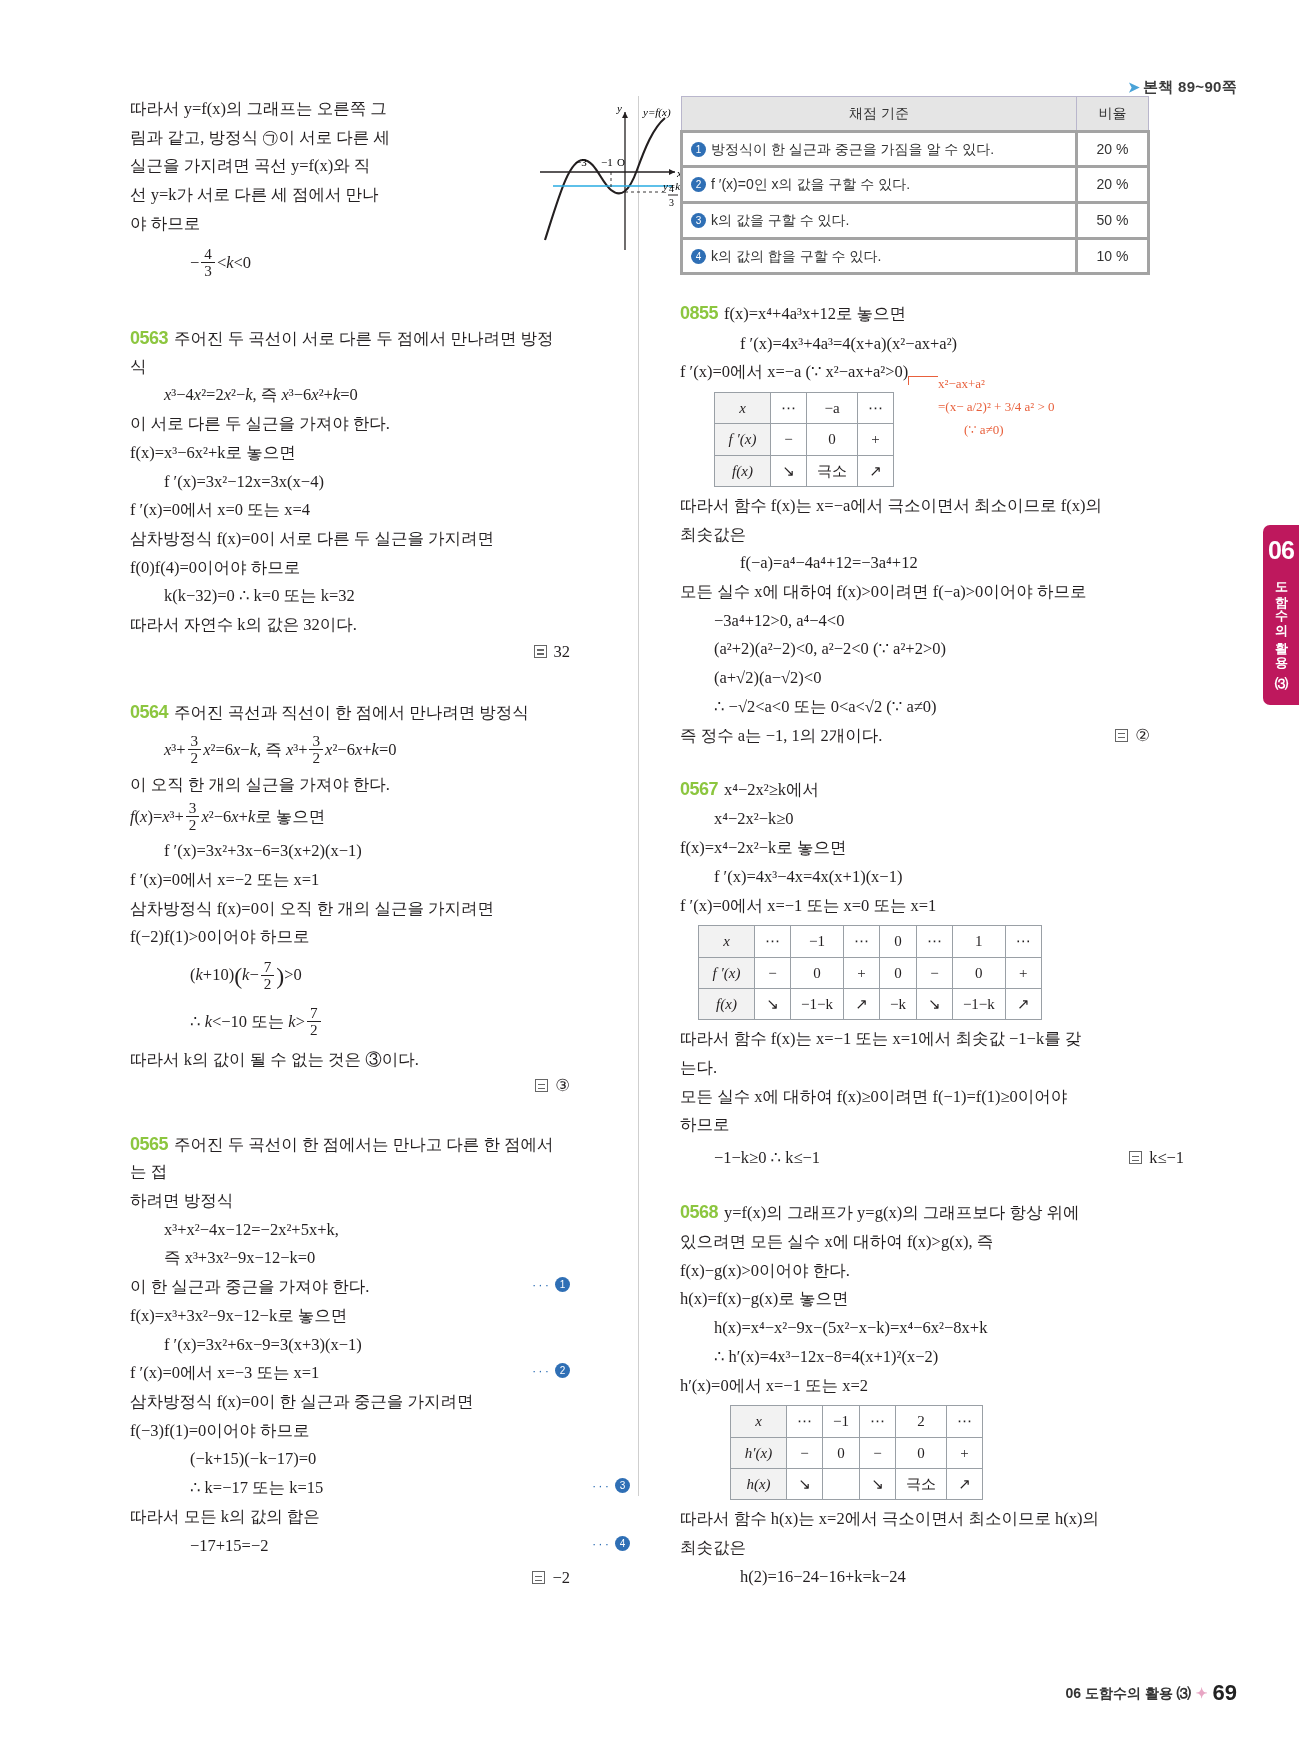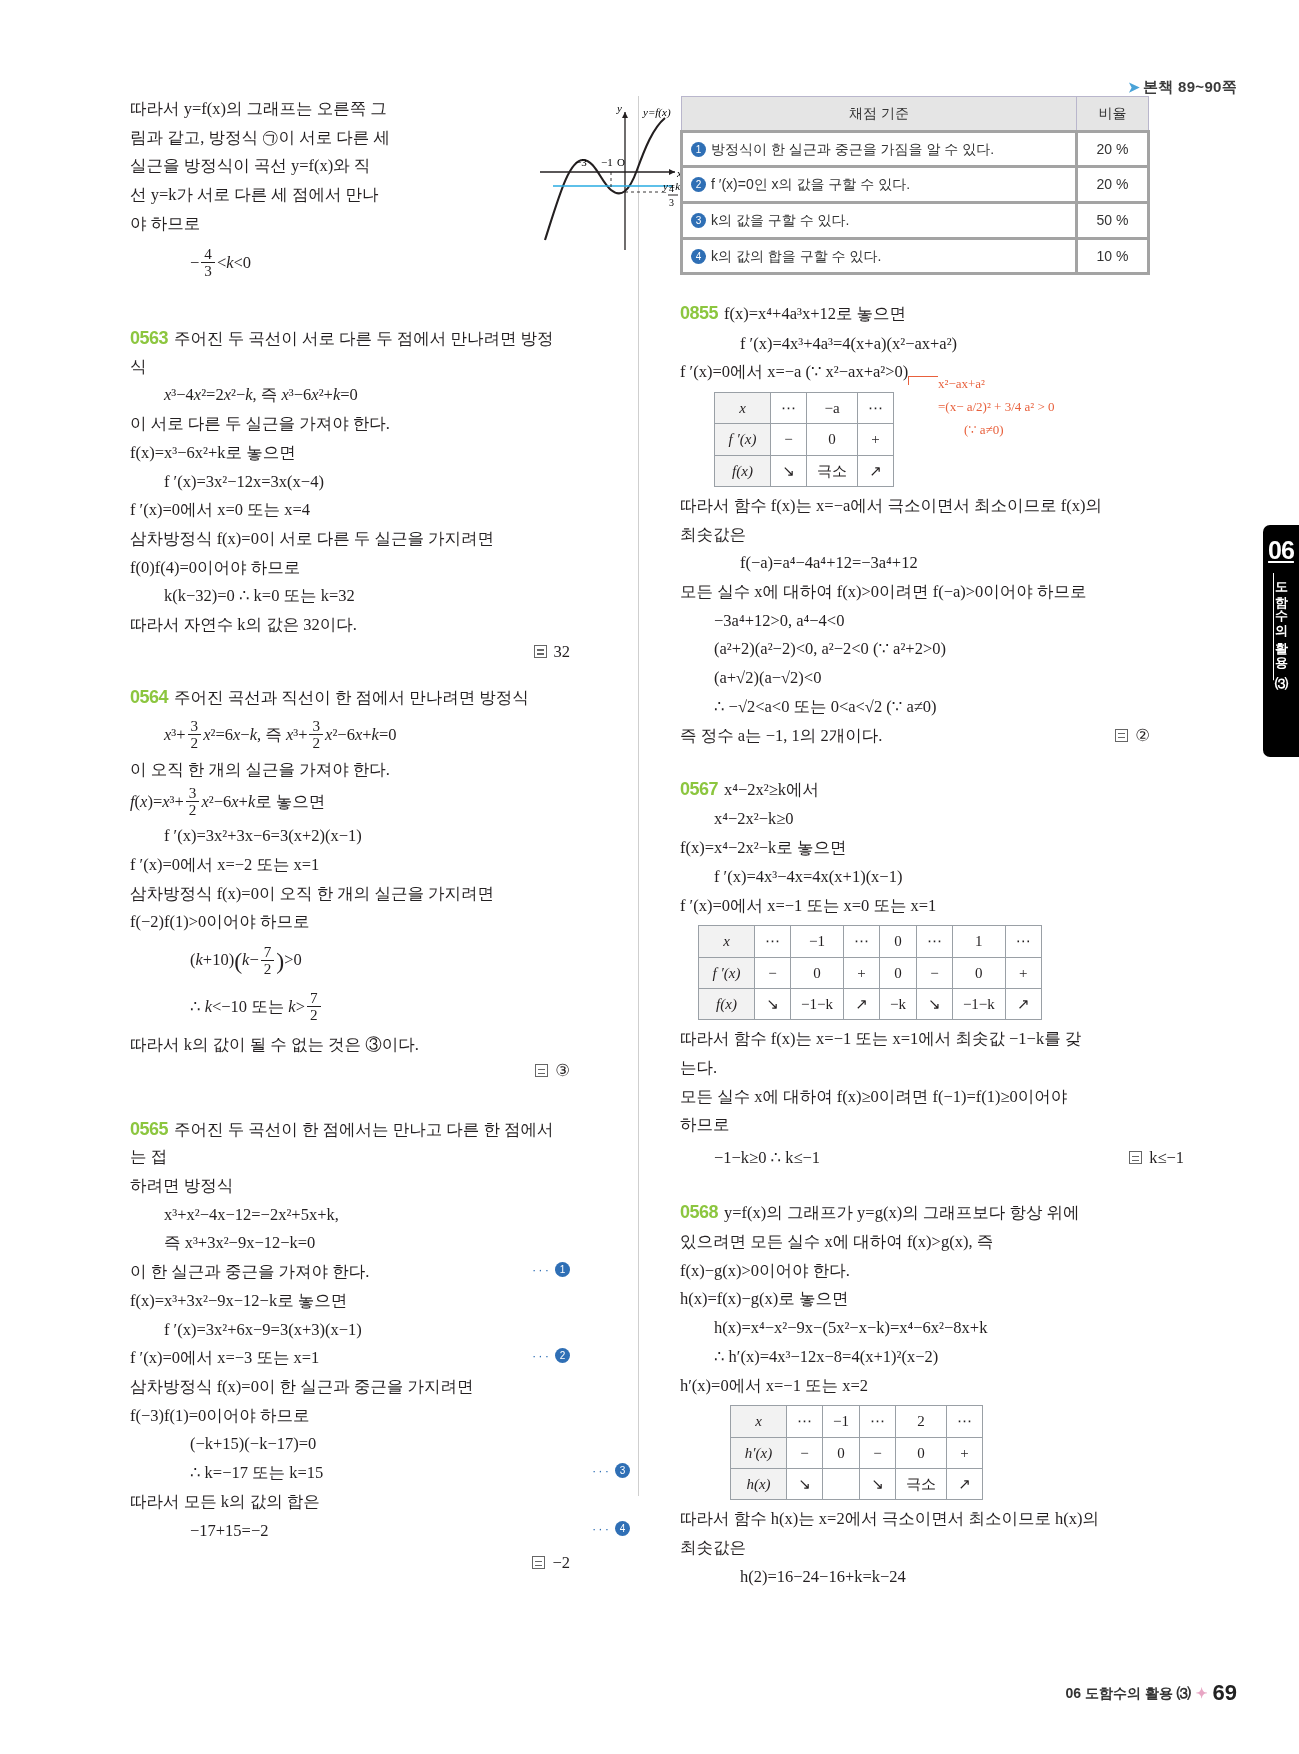--- a/index.html
+++ b/index.html
@@ -31,24 +31,23 @@
   .col-left  { left:130px;  width:440px; }
   .col-right { left:680px;  width:470px; }
   .divider {
     position:absolute; left:638px; top:96px; width:1px; height:1400px;
     background:#cfcfcf;
   }
 
   
   .sidetab {
     position:absolute; right:0px; top:525px;
-    width:36px; height:232px;
-    background:#000000; border-radius:7px 0 0 7px;
+    width:36px; height:180px;
+    background:#be185d; border-radius:7px 0 0 7px;
     color:#fff;
-    text-decoration:underline;
   }
   .sidetab .num {
     font-family:"Liberation Sans", sans-serif;
     font-weight:bold; font-size:25px;
     text-align:center; margin-top:11px;
     letter-spacing:-1px;
   }
   .sidetab .vtxt {
     writing-mode:vertical-rl;
     font-family:"Liberation Sans", sans-serif;
@@ -165,21 +164,21 @@
     <div class="num">06</div>
     <span class="vtxt">도함수의 활용 ⑶</span>
   </div>
 
   <div class="col col-left">
 
     <div style="position:relative; min-height:175px;">
       <div style="width:290px;">
         <p>따라서 y=f(x)의 그래프는 오른쪽 그</p>
         <p>림과 같고, 방정식 ㉠이 서로 다른 세</p>
-        <p>실근을 방정식이 곡선 y=f(x)와 직</p>
+        <p>실근을 가지려면 곡선 y=f(x)와 직</p>
         <p>선 y=k가 서로 다른 세 점에서 만나</p>
         <p>야 하므로</p>
       </div>
       <p class="ind2" style="margin-top:8px;">
         −<span class="frac"><span class="n">4</span><span class="d">3</span></span>&lt;<span class="ital">k</span>&lt;0
       </p>
 
       <div class="fig">
         <svg width="180" height="160" viewBox="0 0 180 160">
 
@@ -221,21 +220,21 @@
       <p>f ′(x)=0에서      x=0 또는 x=4</p>
       <p>삼차방정식 f(x)=0이 서로 다른 두 실근을 가지려면</p>
       <p>f(0)f(4)=0이어야 하므로</p>
       <p class="ind1">k(k−32)=0      ∴ k=0 또는 k=32</p>
       <p>따라서 자연수 k의 값은 32이다.</p>
       <div class="ans">
         <span class="ansbox"></span><span>32</span>
       </div>
     </div>
 
-    <div class="qblock" style="margin-top:17px;">
+    <div class="qblock" style="margin-top:32px;">
       <p>
         <span class="qnum">0564</span><span>주어진 곡선과 직선이 한 점에서 만나려면 방정식</span>
       </p>
       <p class="ind1" style="margin-top:6px;">
         <span class="ital">x</span>³+<span class="frac"><span class="n">3</span><span class="d">2</span></span><span class="ital">x</span>²=6<span class="ital">x</span>−<span class="ital">k</span>, 즉 <span class="ital">x</span>³+<span class="frac"><span class="n">3</span><span class="d">2</span></span><span class="ital">x</span>²−6<span class="ital">x</span>+<span class="ital">k</span>=0
       </p>
       <p style="margin-top:6px;">이 오직 한 개의 실근을 가져야 한다.</p>
       <p><span class="ital">f</span>(<span class="ital">x</span>)=<span class="ital">x</span>³+<span class="frac"><span class="n">3</span><span class="d">2</span></span><span class="ital">x</span>²−6<span class="ital">x</span>+<span class="ital">k</span>로 놓으면</p>
       <p class="ind1" style="margin-top:5px;">f ′(x)=3x²+3x−6=3(x+2)(x−1)</p>
       <p>f ′(x)=0에서      x=−2 또는 x=1</p>

